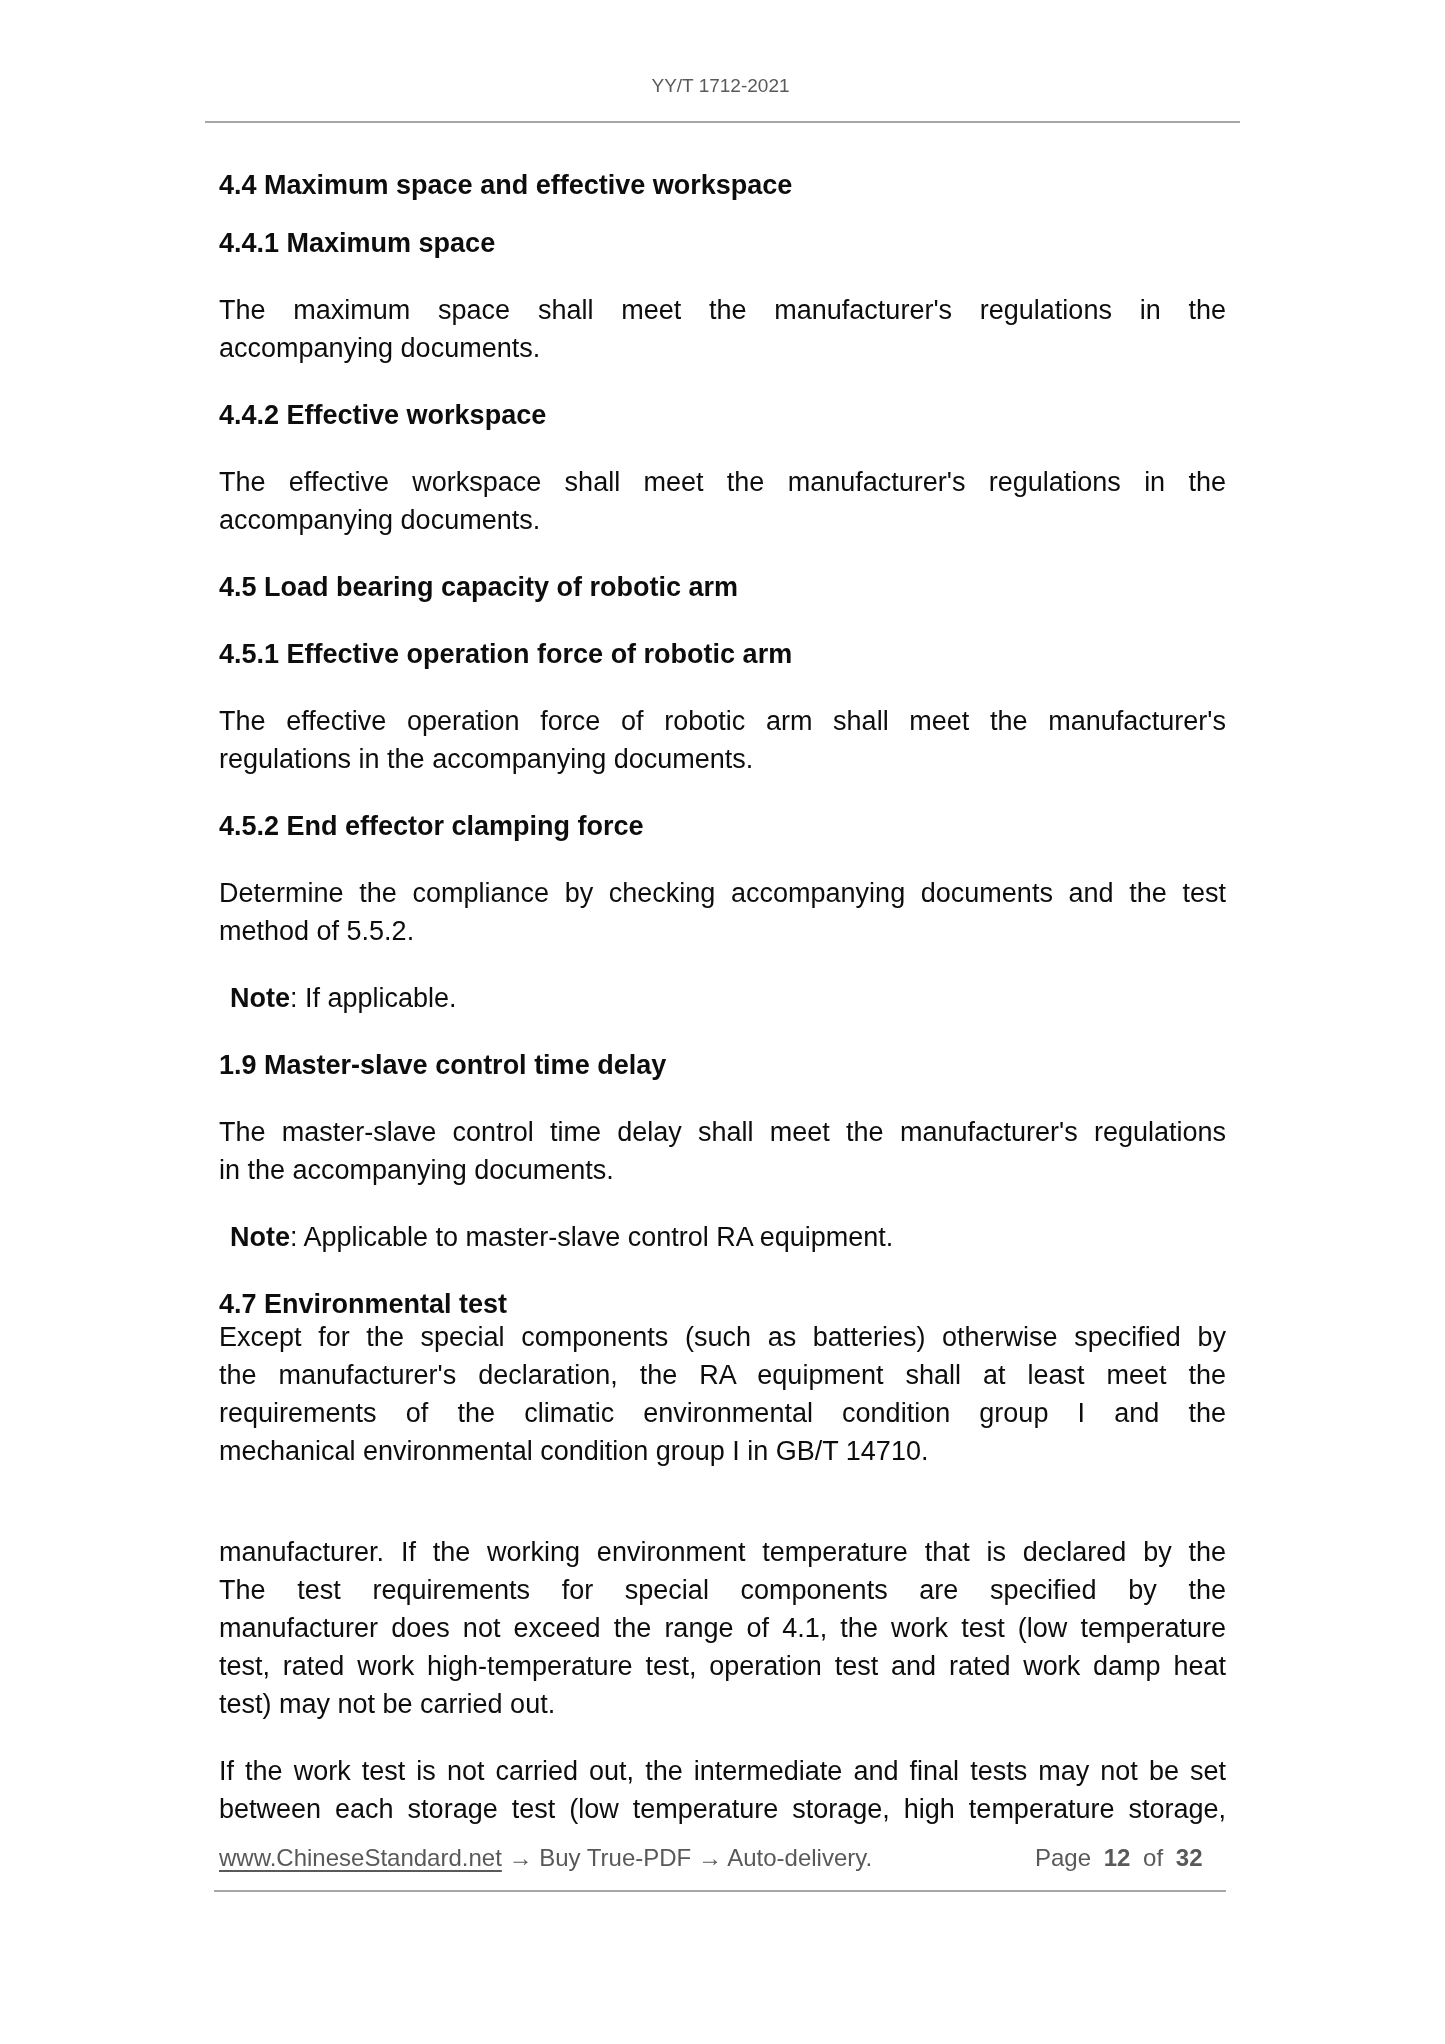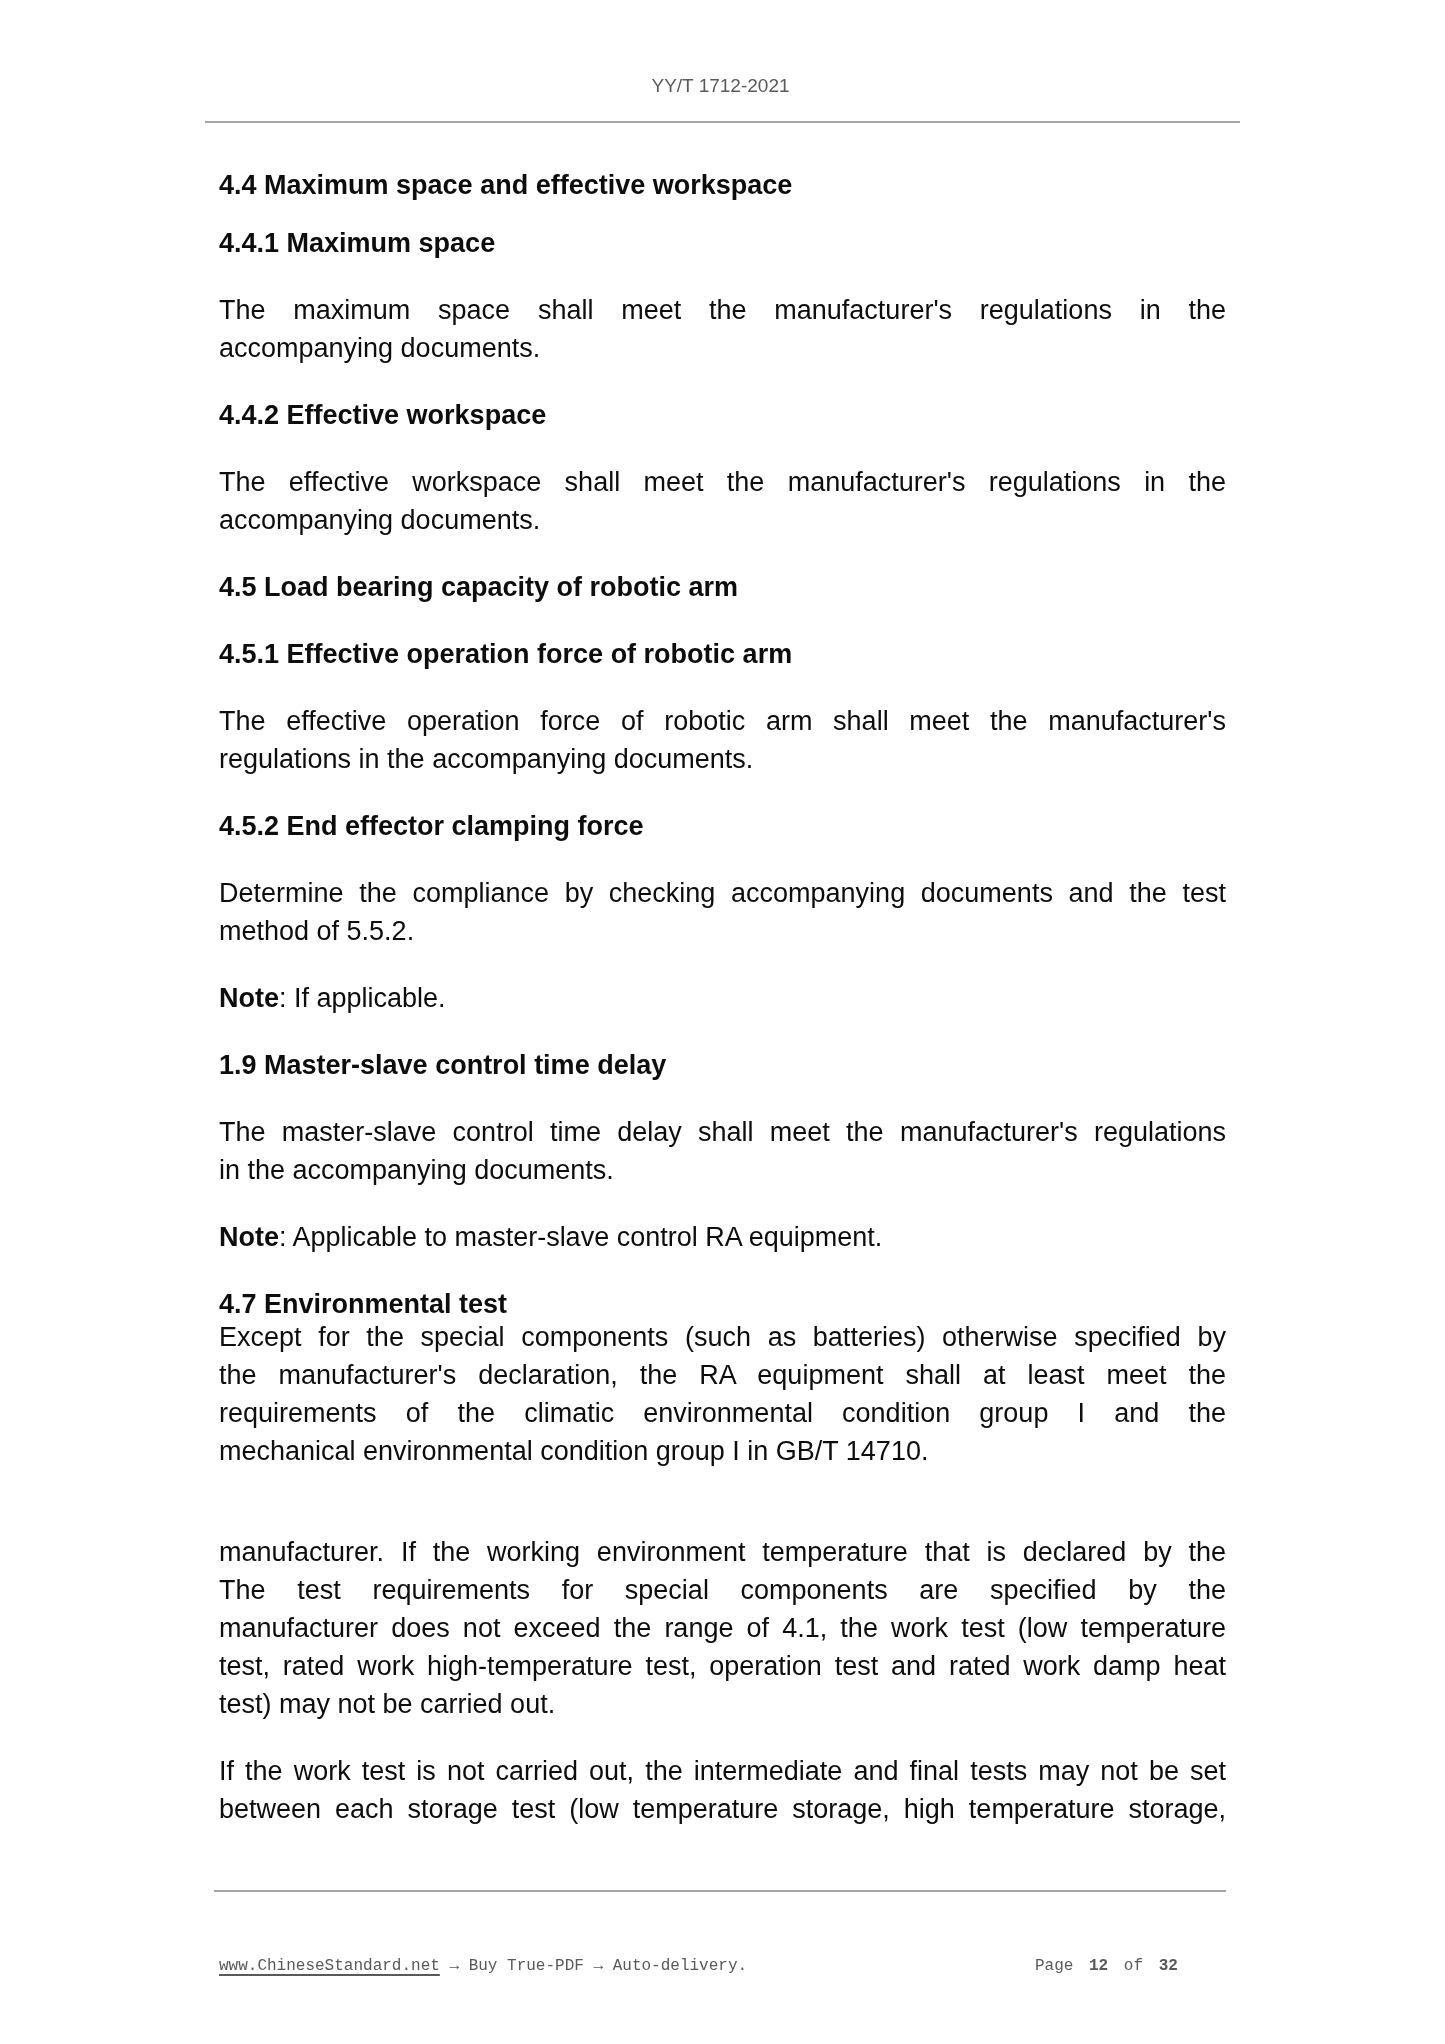--- a/index.html
+++ b/index.html
@@ -9,22 +9,22 @@
                  font-size: 19px; line-height: 28px; color: #595959; }
   .page-header span { position: relative; left: -2px; }
   .rule { position: absolute; height: 2px; background: #a6a6a6; }
   .rule.top { left: 205px; width: 1035px; top: 121px; }
   .rule.bottom { left: 214px; width: 1012px; top: 1890px; }
   .content { position: absolute; left: 219px; width: 1007px; top: 0; }
   .blk { position: absolute; left: 0; width: 1007px; font-size: 27px; line-height: 38px; }
   .h { font-weight: bold; white-space: nowrap; }
   .line { display: block; height: 38px; white-space: nowrap; }
   .line.j { text-align: justify; text-align-last: justify; white-space: normal; overflow: hidden; }
-  .note-label { font-weight: bold; }
-  .footer { position: absolute; top: 1952px; left: 219px; width: 1000px; font-size: 16px; line-height: 28px; color: #595959; white-space: nowrap; font-family: Liberation Mono, monospace; }
+  .note-label { font-weight: bold; margin-left: 11px; }
+  .footer { position: absolute; top: 1844px; left: 219px; width: 1000px; font-size: 24px; line-height: 28px; color: #595959; white-space: nowrap; }
   .footer a { color: #595959; text-decoration: underline; text-underline-offset: 4px; text-decoration-thickness: 2px; }
   .footer .pager { position: absolute; left: 816px; top: 0; }
   .footer .pager b { font-weight: bold; }
   .footer .gap { display: inline-block; width: 6px; }
 </style>
 </head>
 <body>
 
 <div class="page-header">
   <span>YY/T 1712-2021</span>

